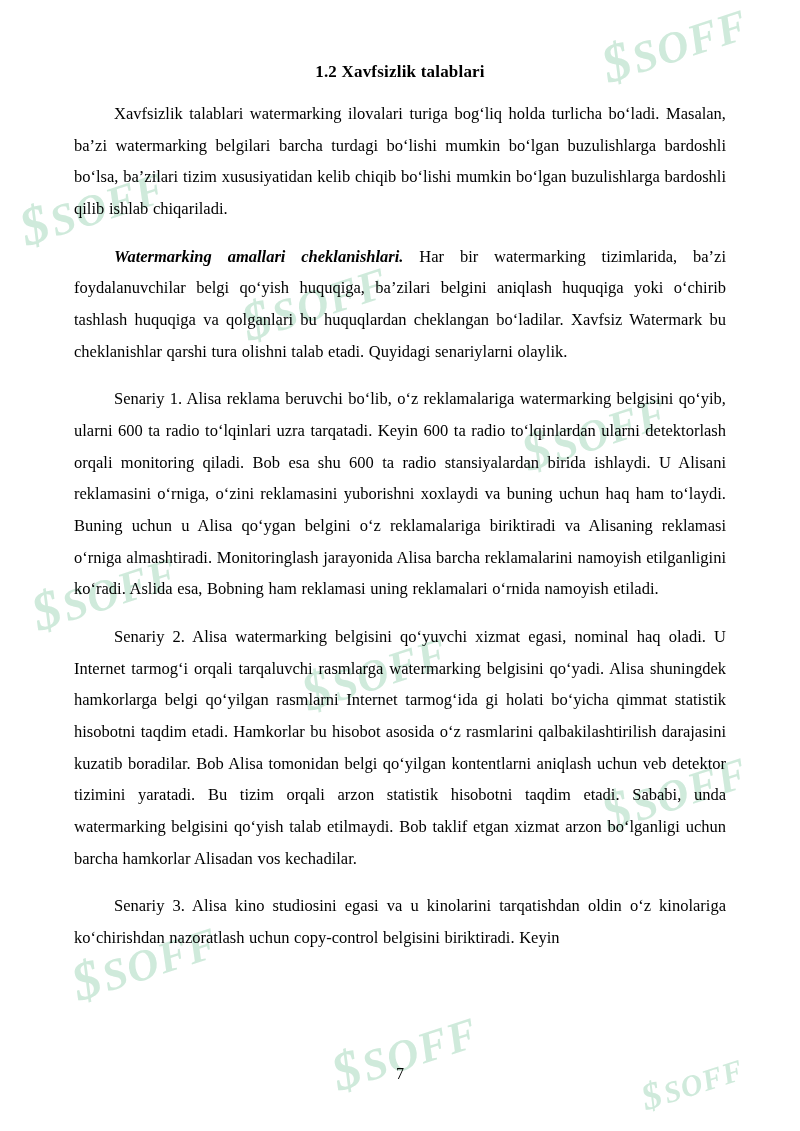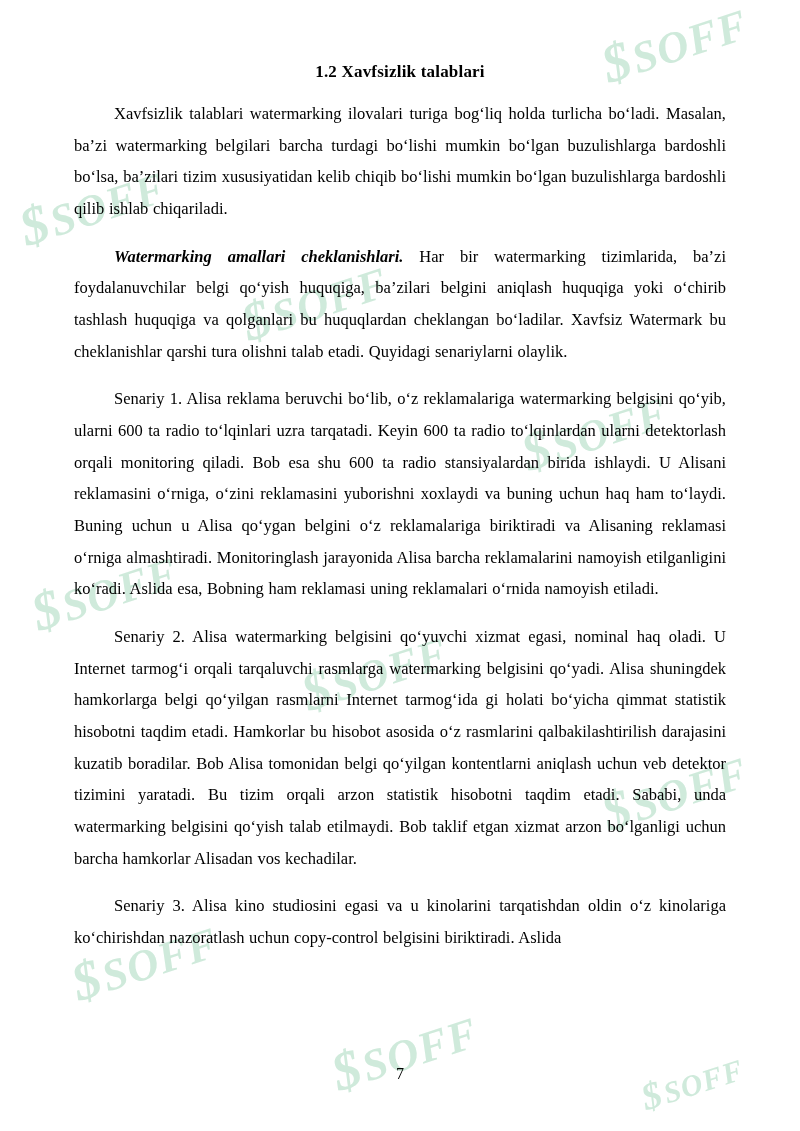--- a/index.html
+++ b/index.html
@@ -102,19 +102,19 @@
     <h1 class="doc-title">1.2 Xavfsizlik talablari</h1>
 
     <p class="para"><span>Xavfsizlik talablari watermarking ilovalari turiga bog‘liq holda turlicha bo‘ladi. Masalan, ba’zi watermarking belgilari barcha turdagi bo‘lishi mumkin bo‘lgan buzulishlarga bardoshli bo‘lsa, ba’zilari tizim xususiyatidan kelib chiqib bo‘lishi mumkin bo‘lgan buzulishlarga bardoshli qilib ishlab chiqariladi.</span></p>
 
     <p class="para"><span class="bold-italic">Watermarking amallari cheklanishlari.</span><span> Har bir watermarking tizimlarida, ba’zi foydalanuvchilar belgi qo‘yish huquqiga, ba’zilari belgini aniqlash huquqiga yoki o‘chirib tashlash huquqiga va qolganlari bu huquqlardan cheklangan bo‘ladilar. Xavfsiz Watermark bu cheklanishlar qarshi tura olishni talab etadi. Quyidagi senariylarni olaylik.</span></p>
 
     <p class="para"><span class="italic">Senariy 1.</span><span> Alisa reklama beruvchi bo‘lib, o‘z reklamalariga watermarking belgisini qo‘yib, ularni 600 ta radio to‘lqinlari uzra tarqatadi. Keyin 600 ta radio to‘lqinlardan ularni detektorlash orqali monitoring qiladi. Bob esa shu 600 ta radio stansiyalardan birida ishlaydi. U Alisani reklamasini o‘rniga, o‘zini reklamasini yuborishni xoxlaydi va buning uchun haq ham to‘laydi. Buning uchun u Alisa qo‘ygan belgini o‘z reklamalariga biriktiradi va Alisaning reklamasi o‘rniga almashtiradi. Monitoringlash jarayonida Alisa barcha reklamalarini namoyish etilganligini ko‘radi. Aslida esa, Bobning ham reklamasi uning reklamalari o‘rnida namoyish etiladi.</span></p>
 
     <p class="para"><span class="italic">Senariy 2.</span><span> Alisa watermarking belgisini qo‘yuvchi xizmat egasi, nominal haq oladi. U Internet tarmog‘i orqali tarqaluvchi rasmlarga watermarking belgisini qo‘yadi. Alisa shuningdek hamkorlarga belgi qo‘yilgan rasmlarni Internet tarmog‘ida gi holati bo‘yicha qimmat statistik hisobotni taqdim etadi. Hamkorlar bu hisobot asosida o‘z rasmlarini qalbakilashtirilish darajasini kuzatib boradilar. Bob Alisa tomonidan belgi qo‘yilgan kontentlarni aniqlash uchun veb detektor tizimini yaratadi. Bu tizim orqali arzon statistik hisobotni taqdim etadi. Sababi, unda watermarking belgisini qo‘yish talab etilmaydi. Bob taklif etgan xizmat arzon bo‘lganligi uchun barcha hamkorlar Alisadan vos kechadilar.</span></p>
 
-    <p class="para"><span class="italic">Senariy 3.</span><span> Alisa kino studiosini egasi va u kinolarini tarqatishdan oldin o‘z kinolariga ko‘chirishdan nazoratlash uchun </span><span class="italic">copy-control</span><span> belgisini biriktiradi. Aslida</span></p>
+    <p class="para"><span class="italic">Senariy 3.</span><span> Alisa kino studiosini egasi va u kinolarini tarqatishdan oldin o‘z kinolariga ko‘chirishdan nazoratlash uchun </span><span class="italic">copy-control</span><span> belgisini biriktiradi. Keyin</span></p>
 
   </div>
 
   <div class="page-number">7</div>
 
 </div>
 
 </body></html>

